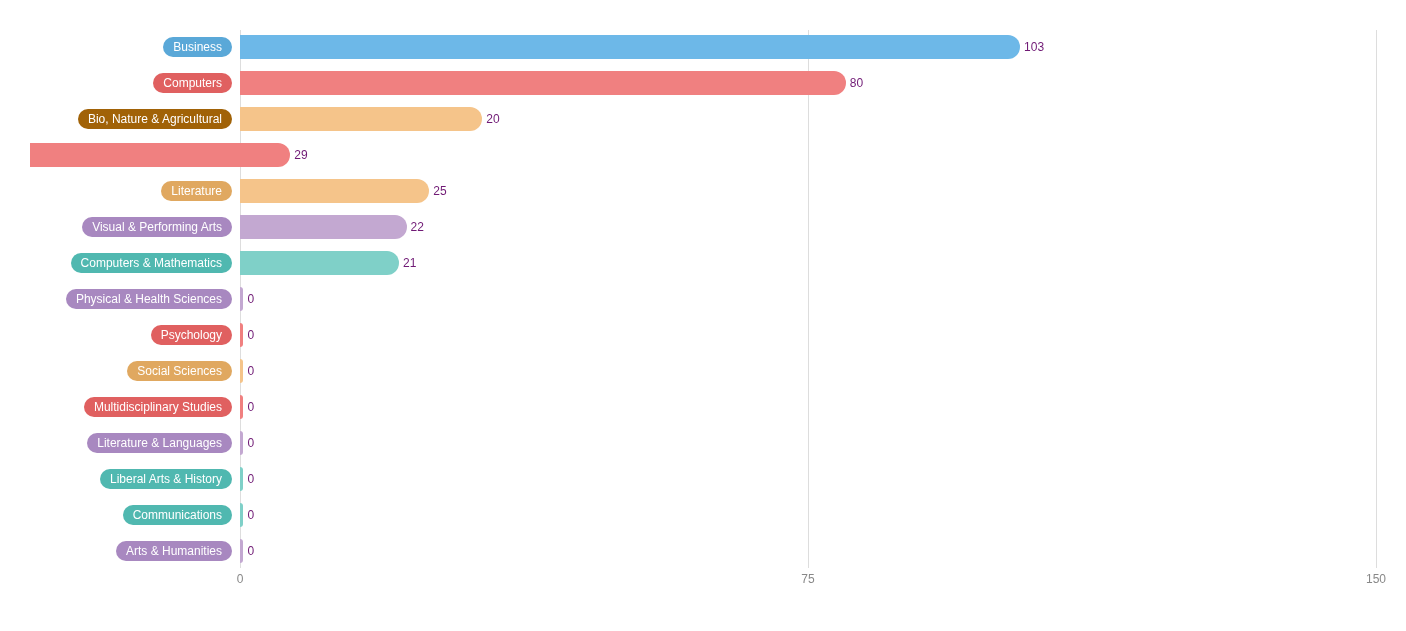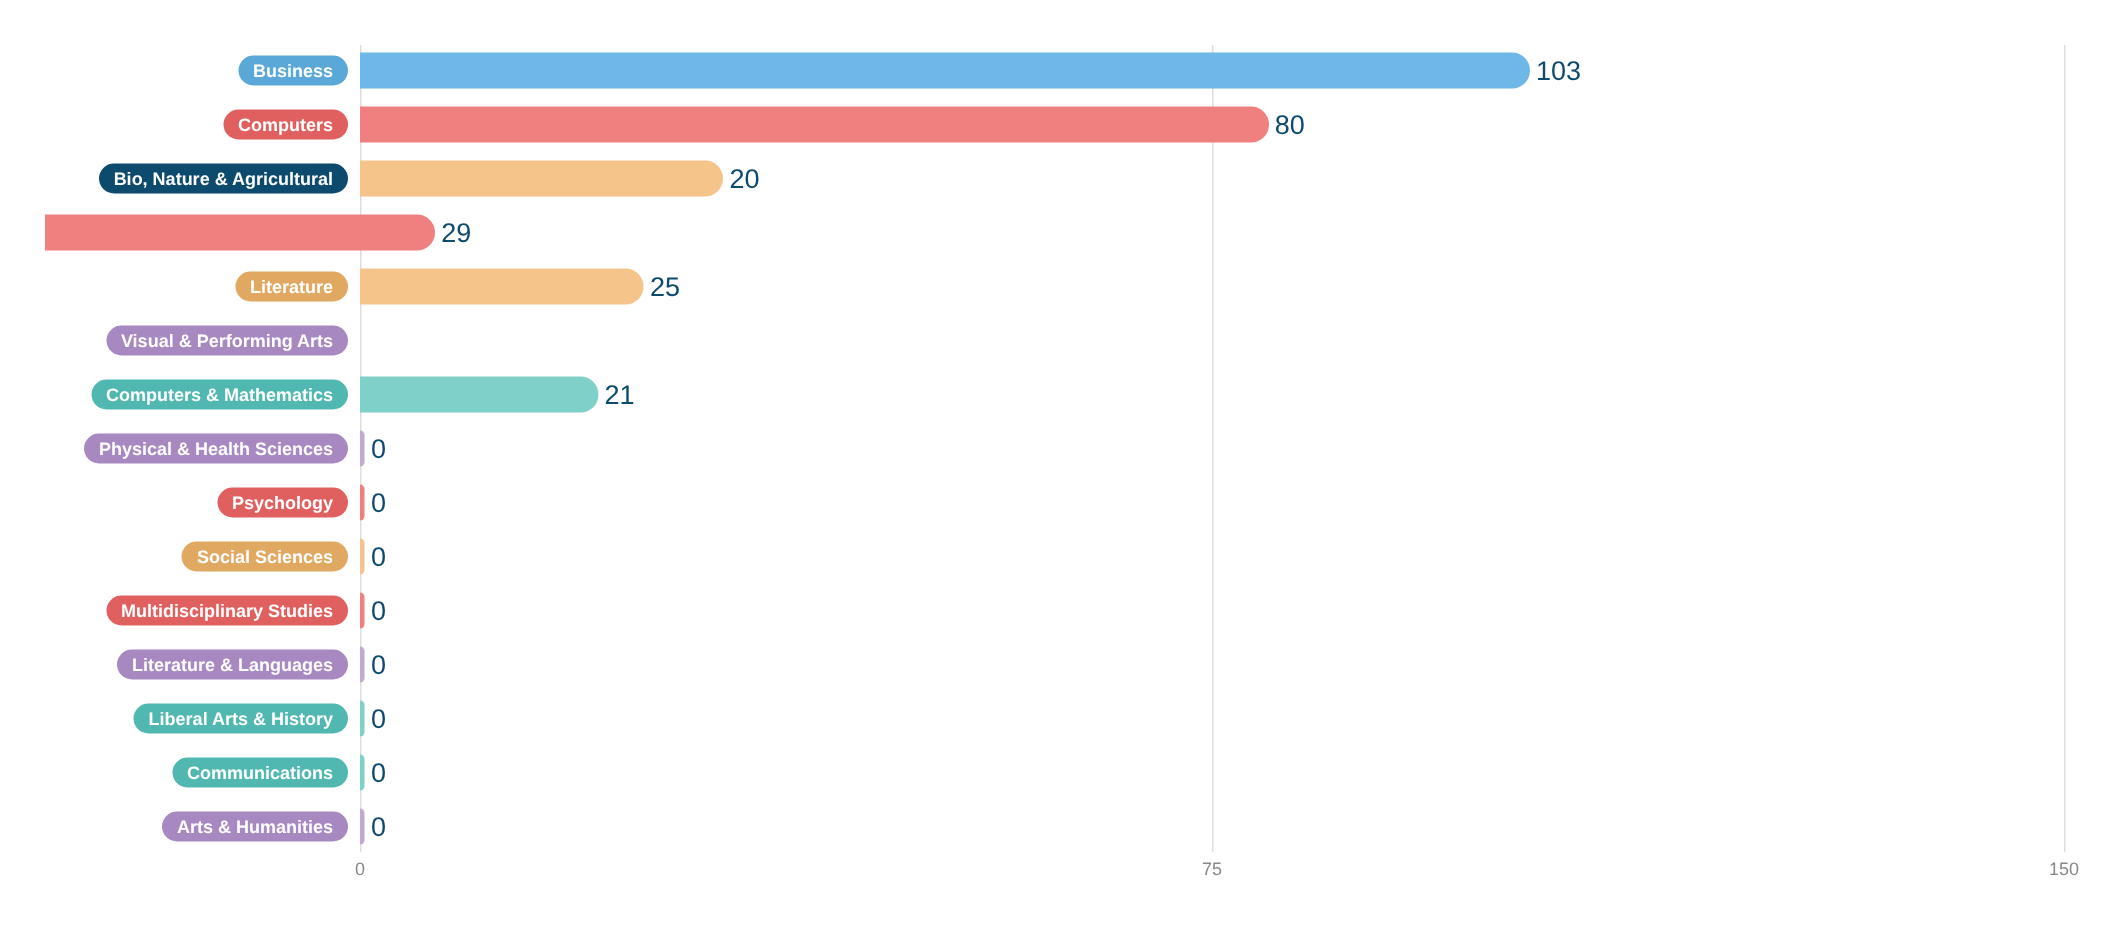--- a/index.html
+++ b/index.html
@@ -47,40 +47,39 @@
       justify-content: flex-end;
       height: 100%;
     }
     .bar-label-inner {
       background: inherit;
       border-radius: 12px;
       padding: 3px 10px;
       font-size: 12px;
       color: #fff;
       white-space: nowrap;
-      font-weight: bold;
     }
     .bar-container {
       flex: 1;
       height: 100%;
       position: relative;
       display: flex;
       align-items: center;
     }
     .bar {
       height: 24px;
       border-radius: 0 12px 12px 0;
       position: relative;
       min-width: 2px;
     }
     .bar-value {
       position: absolute;
       left: calc(100% + 4px);
-      font-size: 18px;
-      color: #0c4a6e;
+      font-size: 12px;
+      color: #701a75;
       white-space: nowrap;
       line-height: 24px;
     }
     .grid-lines {
       position: absolute;
       top: 0;
       left: 210px;
       right: 0;
       bottom: 0;
       pointer-events: none;
@@ -130,21 +129,21 @@
           <span class="bar-label-inner" style="background: rgb(224, 96, 96);">Computers</span>
         </div>
         <div class="bar-container">
           <div class="bar" style="width: 53.3333%; background: rgb(240, 128, 128); min-width: 0px;">
             <span class="bar-value">80</span>
           </div>
         </div>
       </div>
       <div class="bar-row" style="position: relative; z-index: 1;">
         <div class="bar-label">
-          <span class="bar-label-inner" style="background: #0c4a6e;">Bio, Nature &amp; Agricultural</span>
+          <span class="bar-label-inner" style="background: #a16207;">Bio, Nature &amp; Agricultural</span>
         </div>
         <div class="bar-container">
           <div class="bar" style="width: 21.3333%; background: rgb(245, 196, 138); min-width: 0px;">
             <span class="bar-value">20</span>
           </div>
         </div>
       </div>
       <div class="bar-row" style="position: relative; z-index: 1;">
         <div class="bar-container">
           <div class="bar" style="width: 19.3333%; background: rgb(240, 128, 128); min-width: 0px;">
@@ -158,20 +157,25 @@
         </div>
         <div class="bar-container">
           <div class="bar" style="width: 16.6667%; background: rgb(245, 196, 138); min-width: 0px;">
             <span class="bar-value">25</span>
           </div>
         </div>
       </div>
       <div class="bar-row" style="position: relative; z-index: 1;">
         <div class="bar-label">
           <span class="bar-label-inner" style="background: rgb(168, 136, 192);">Visual &amp; Performing Arts</span>
+        </div>
+        <div class="bar-container">
+          <div class="bar" style="width: 14.6667%; background: rgb(195, 168, 209); min-width: 0px;">
+            <span class="bar-value">22</span>
+          </div>
         </div>
       </div>
       <div class="bar-row" style="position: relative; z-index: 1;">
         <div class="bar-label">
           <span class="bar-label-inner" style="background: rgb(80, 184, 176);">Computers &amp; Mathematics</span>
         </div>
         <div class="bar-container">
           <div class="bar" style="width: 14%; background: rgb(127, 208, 200); min-width: 0px;">
             <span class="bar-value">21</span>
           </div>

